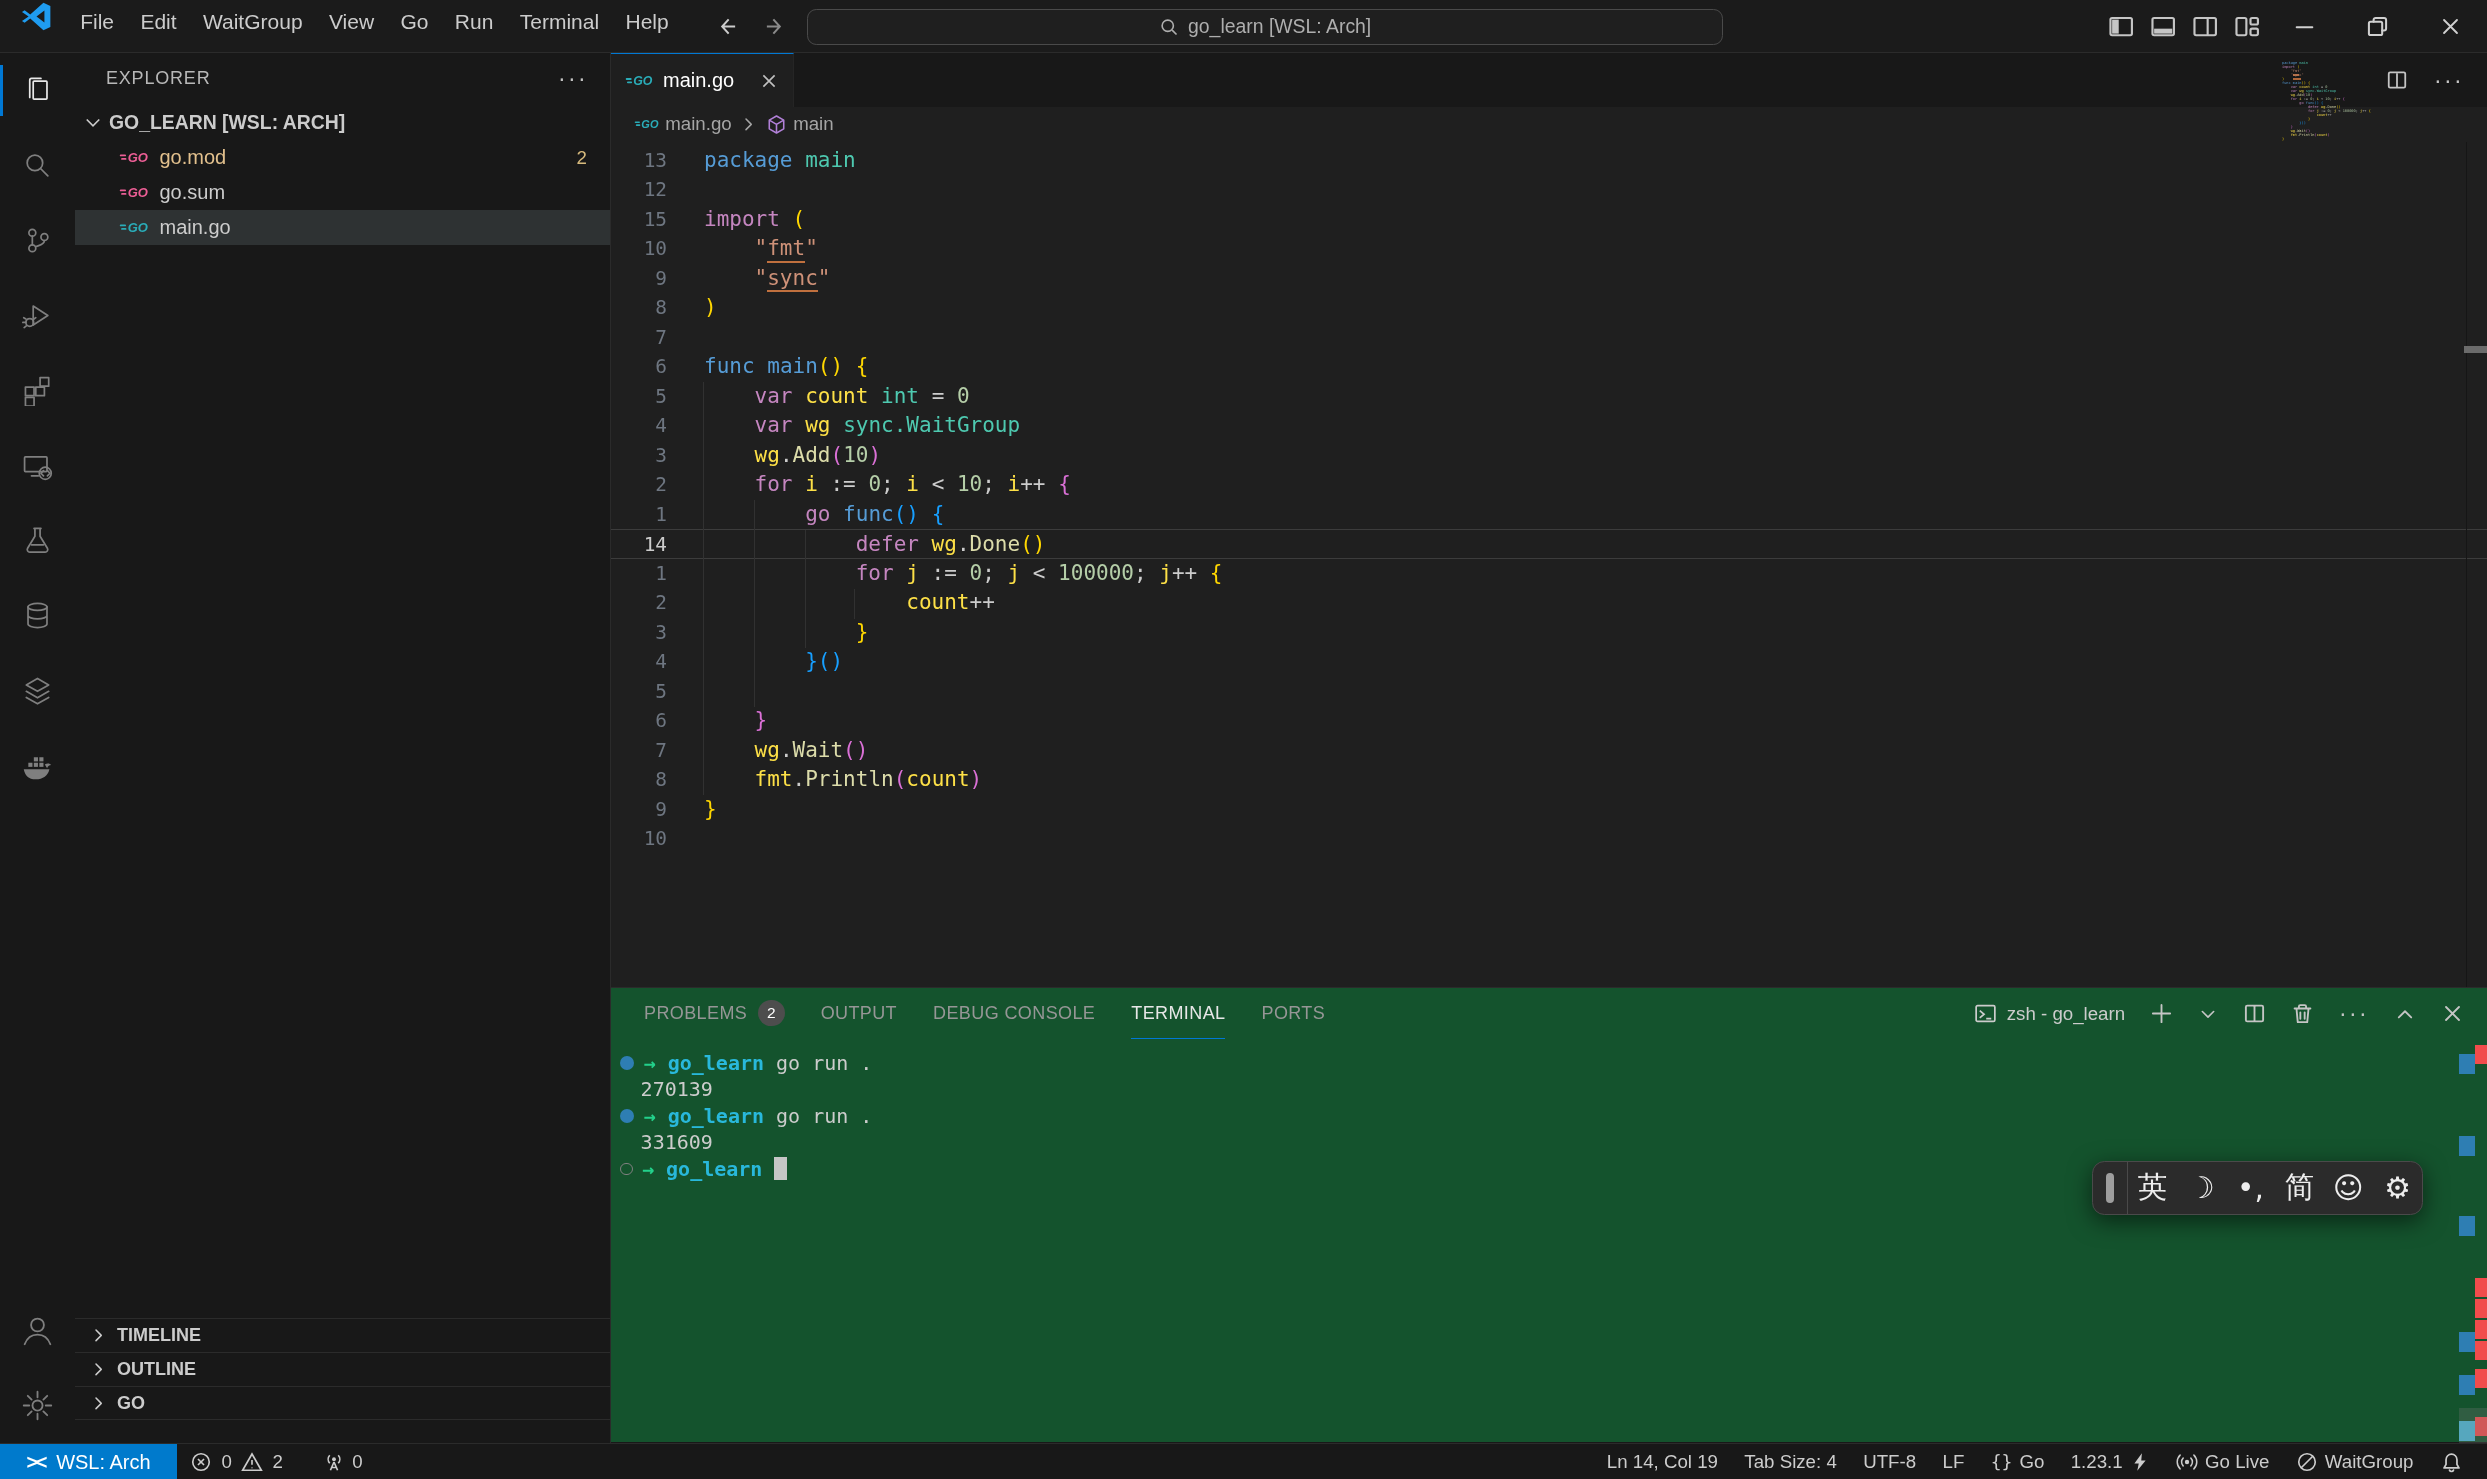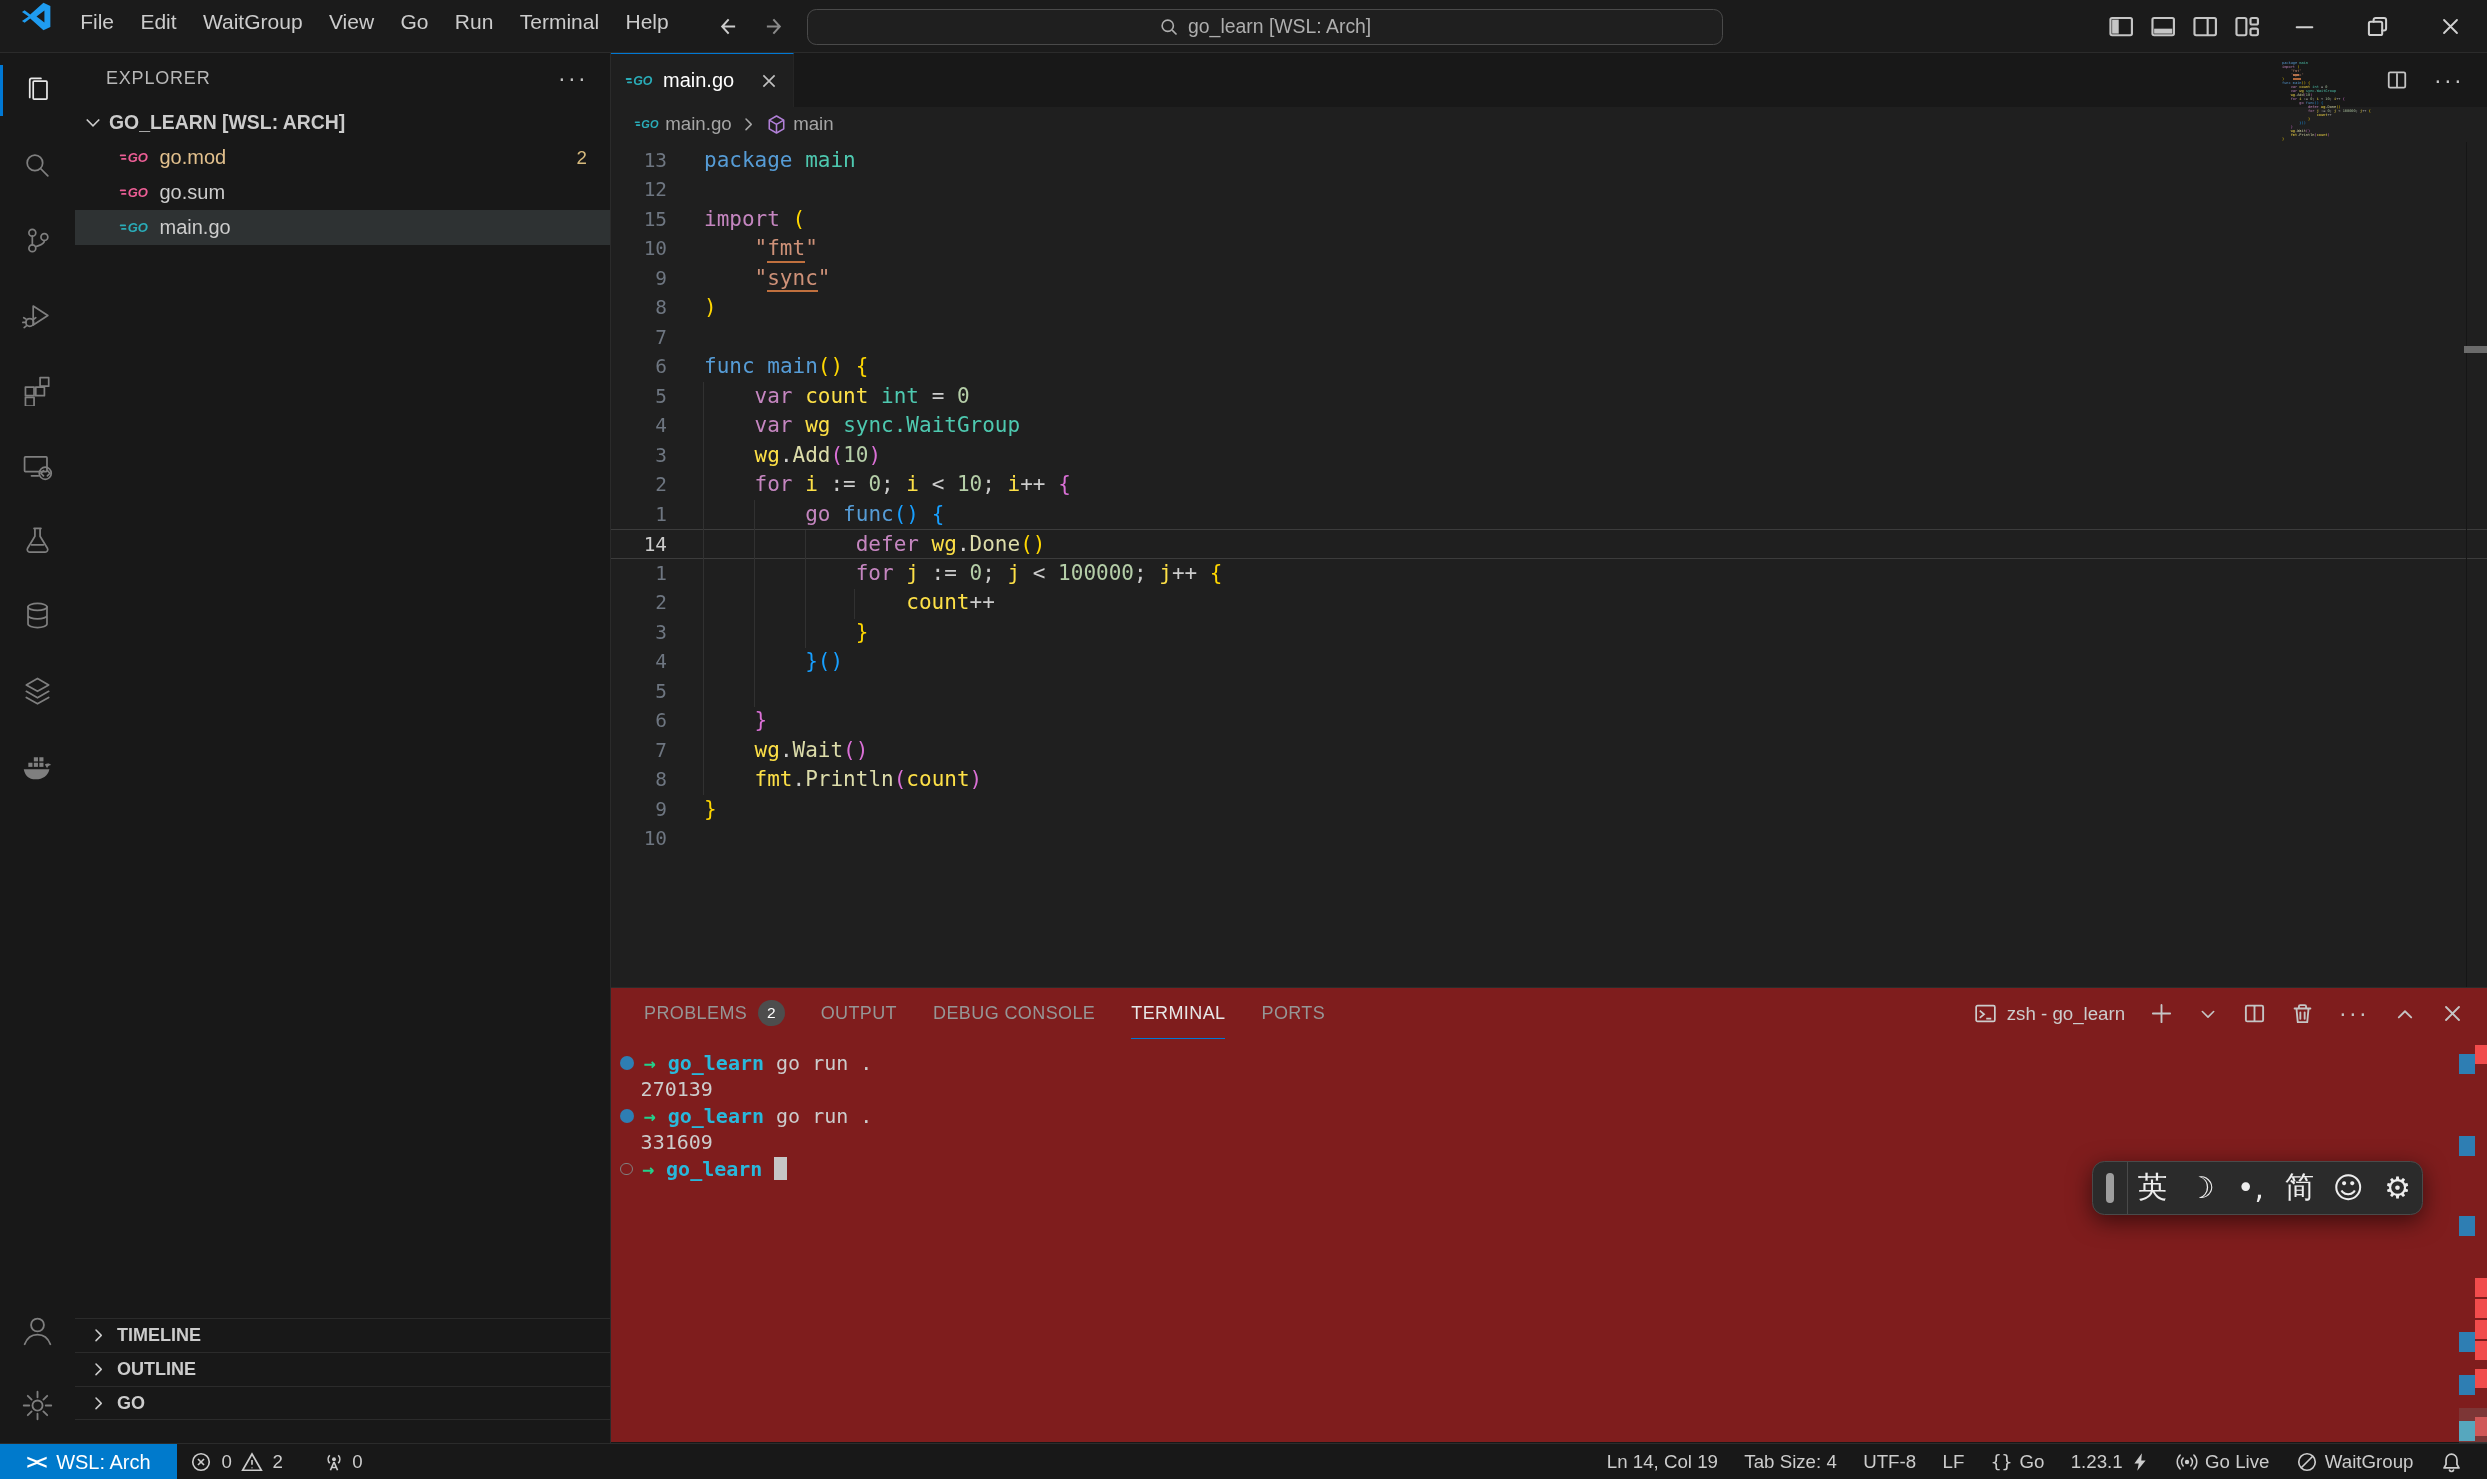--- a/index.html
+++ b/index.html
@@ -77,21 +77,21 @@
   .iguide { position:absolute; width:0.8px; background:#313131; }
 
   .minimap { position:absolute; left:1671px; top:7.8px; width:194px;
     font-family:"DejaVu Sans Mono", monospace; font-size:3.6px; line-height:4px; opacity:.9; }
   .minimap div { white-space:pre; }
   .ov-vline { position:absolute; left:1855px; top:89px; bottom:0; width:0.8px; background:#161616; }
   .ov-cursor { position:absolute; left:1853px; top:293px; width:23px; height:7px; background:#6b6b6b; }
 
   
   .panel { position:absolute; left:611px; top:987px; width:1876px; height:455px;
-    background:#7f1d1d; border-top:0.8px solid #2b2b2b; }
+    background:#14532d; border-top:0.8px solid #2b2b2b; }
   .phdr { height:51px; display:flex; align-items:center; padding:0 23px 0 33px; }
   .ptab { height:51px; margin-right:36px; display:flex; align-items:center; gap:11px;
     font-size:18px; color:#969696; letter-spacing:0.4px; border-bottom:1.6px solid transparent; }
   .ptab.active { color:#e7e7e7; border-bottom-color:#0078d4; }
   .pbadge { min-width:26.4px; height:26.4px; padding:0 6.2px; border-radius:13.2px; background:#4d4d4d;
     color:#ffffff; font-size:15.5px; display:flex; align-items:center; justify-content:center; }
   .pactions { margin-left:auto; display:flex; align-items:center; gap:25px; color:#c5c5c5; }
   .pterm-title { display:flex; align-items:center; gap:9.3px; font-size:18.7px; color:#cccccc; }
   .term { padding:11px 0 0 9.3px; font-family:"DejaVu Sans Mono", monospace; font-size:20px; line-height:26.4px; }
   .tline { display:flex; align-items:center; height:26.4px; }

